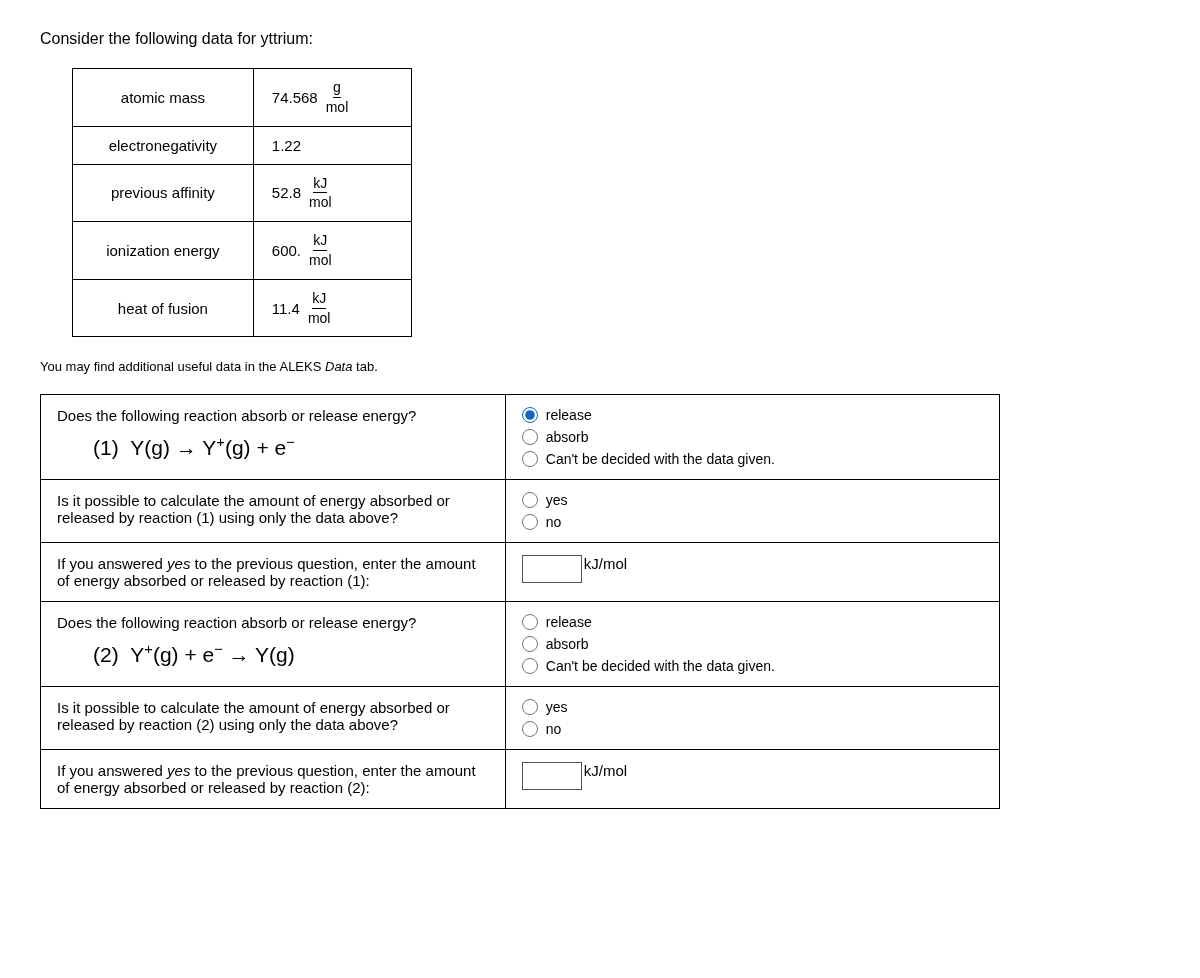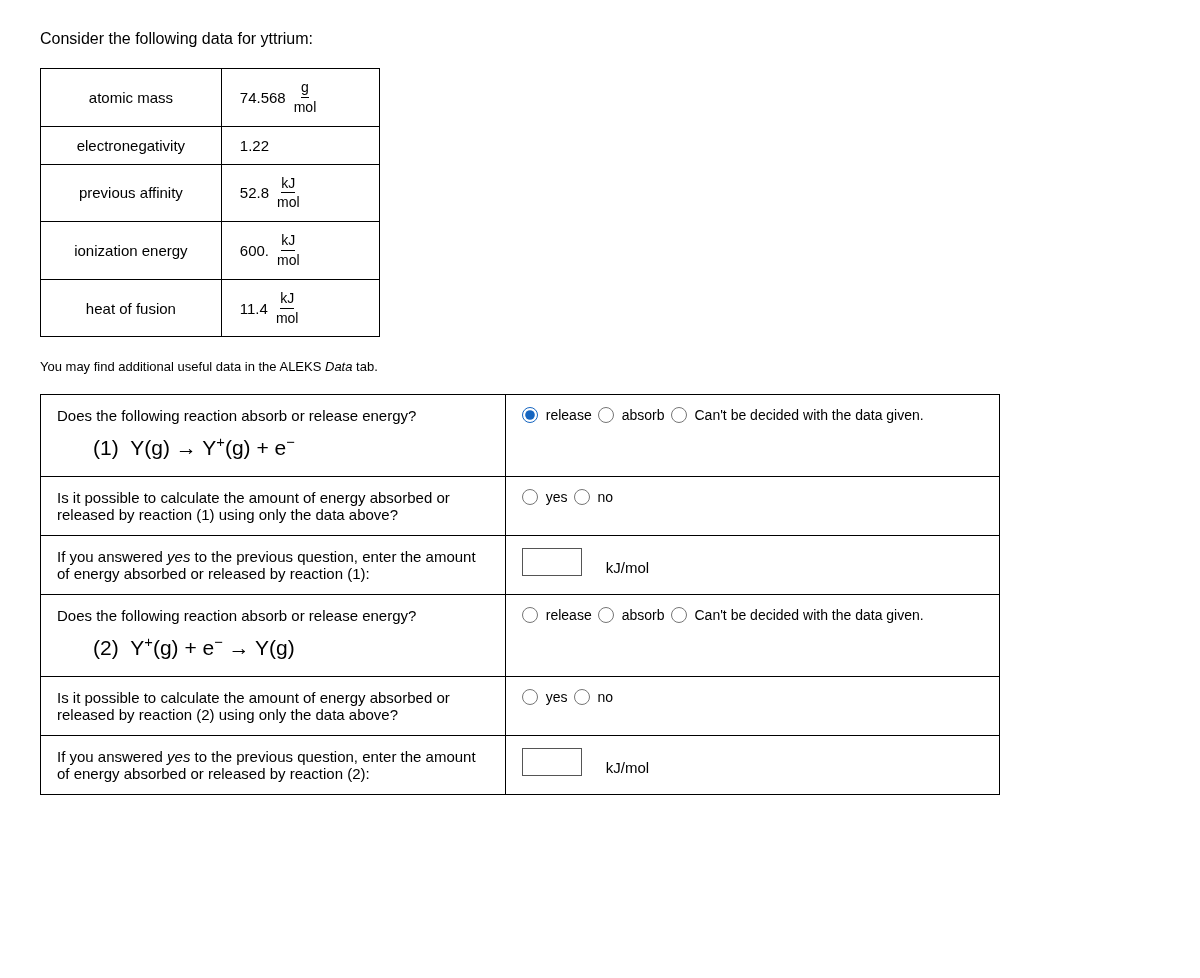--- a/index.html
+++ b/index.html
@@ -12,20 +12,21 @@
     }
     .intro-text {
       font-size: 16px;
       margin-bottom: 20px;
     }
     
     .data-table {
       border-collapse: collapse;
       margin-bottom: 22px;
       min-width: 340px;
+      margin-left: 32px;
     }
     .data-table td {
       border: 1.5px solid #000;
       padding: 10px 18px;
       vertical-align: middle;
     }
     .data-table td:first-child {
       text-align: center;
       min-width: 160px;
     }
@@ -79,38 +80,38 @@
       width: 470px;
     }
     .reaction-line {
       margin-top: 10px;
       margin-bottom: 4px;
       font-size: 21px;
       margin-left: 36px;
     }
     .radio-group {
       display: flex;
-      flex-direction: row;
+      flex-direction: column;
       gap: 6px;
     }
     .radio-item {
       display: flex;
       align-items: center;
       gap: 8px;
       font-size: 14px;
     }
     .radio-item input[type="radio"] {
       width: 16px;
       height: 16px;
       accent-color: #1565c0;
     }
     .energy-input-group {
       display: flex;
-      align-items: flex-end;
-      gap: 24px;
+      align-items: flex-start;
+      gap: 2px;
     }
     .energy-input {
       width: 60px;
       height: 28px;
       border: 1.5px solid #555;
       font-size: 14px;
       padding: 2px 4px;
     }
     sup {
       font-size: 0.7em;

